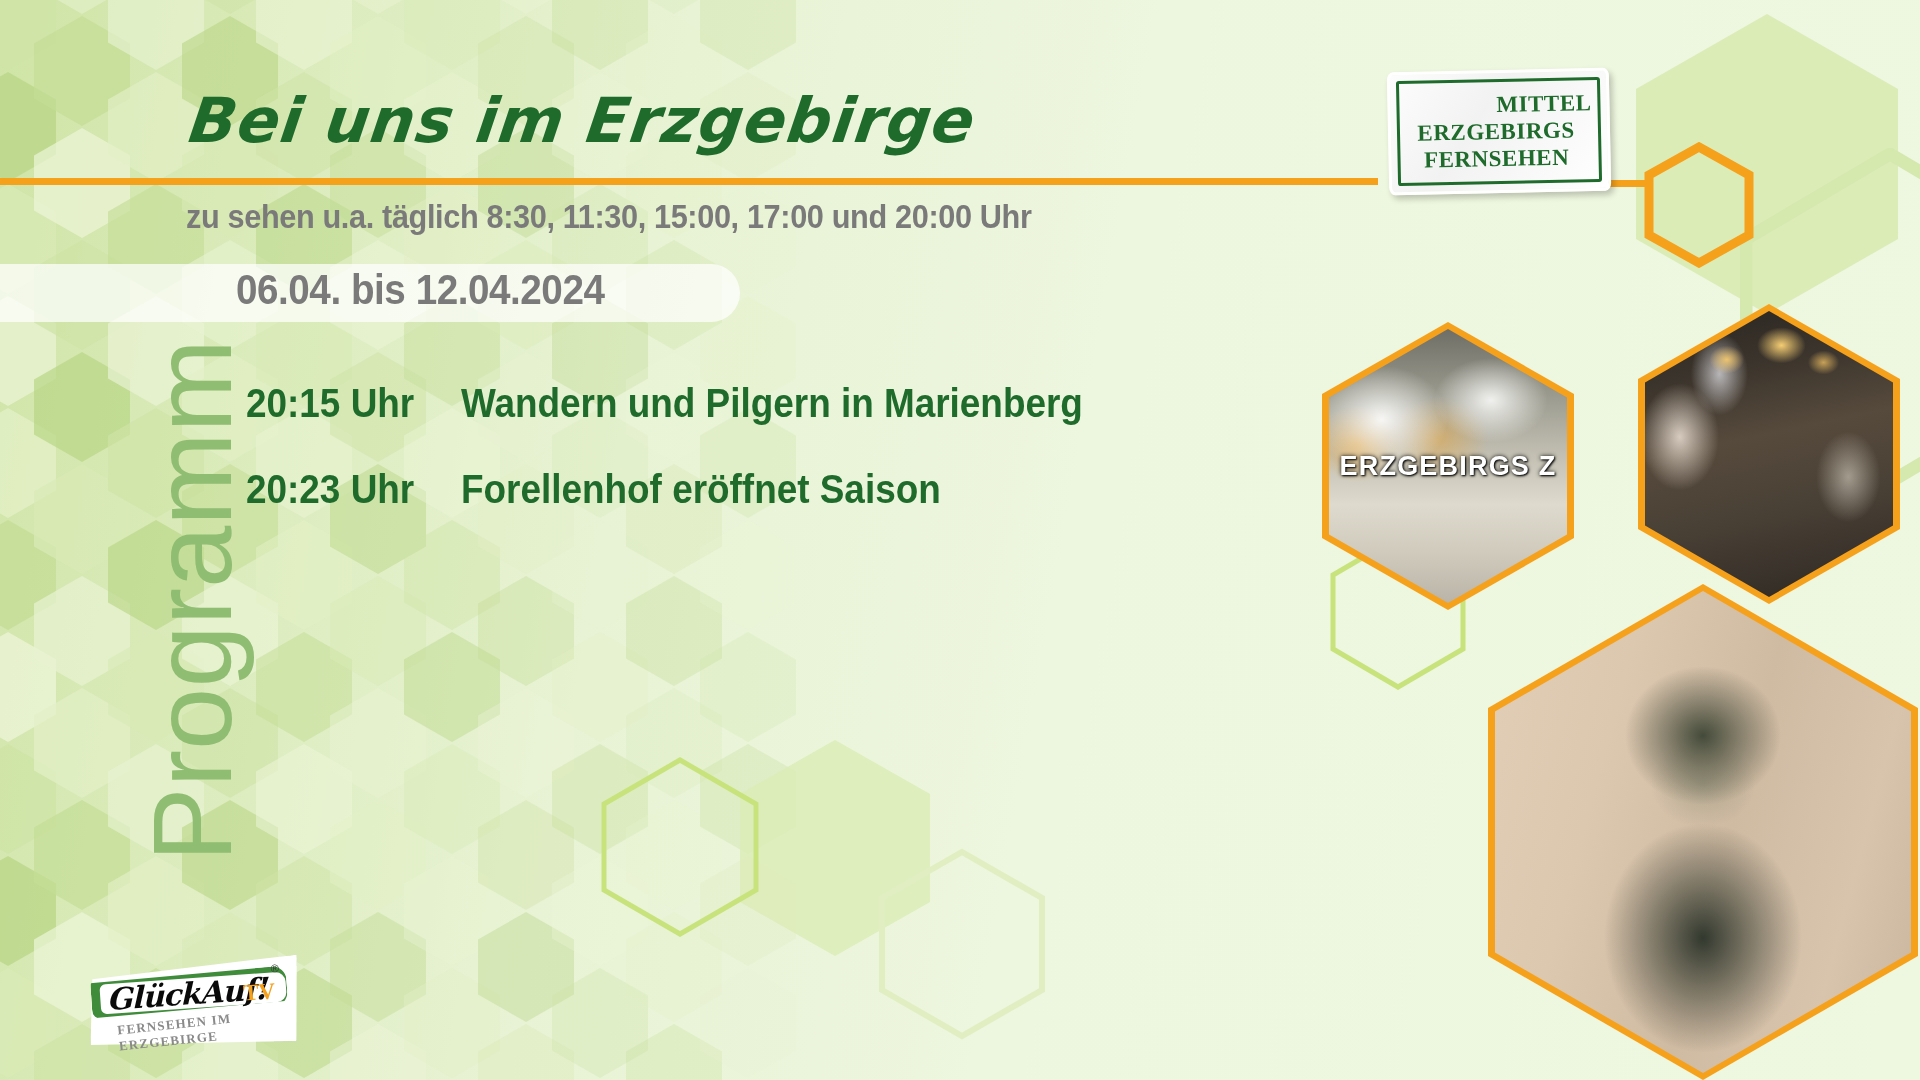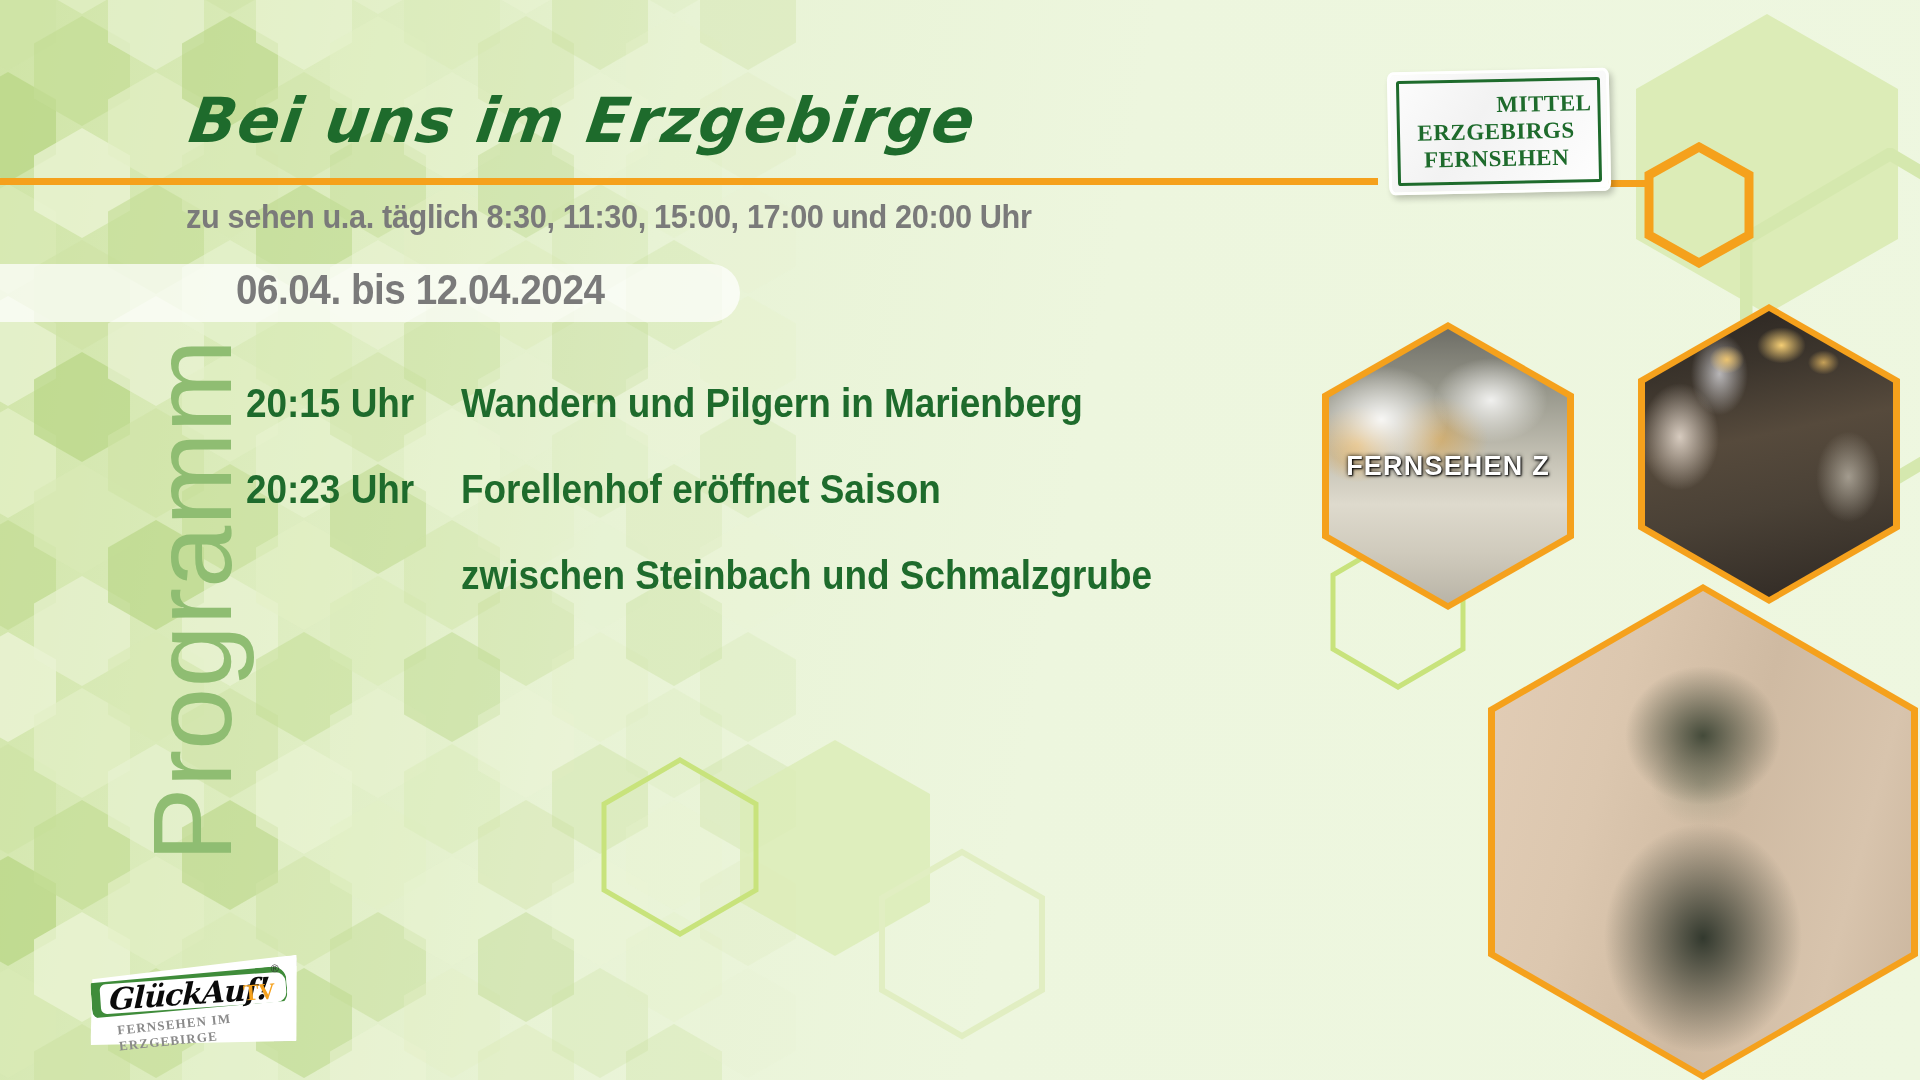--- a/index.html
+++ b/index.html
@@ -252,24 +252,20 @@
 
   <div class="schedule" id="schedule">
       <div class="row">
         <div class="time">20:15 Uhr</div>
         <div class="title">Wandern und Pilgern in Marienberg</div>
       </div>
       <div class="row">
         <div class="time">20:23 Uhr</div>
         <div class="title">Forellenhof eröffnet Saison</div>
       </div>
-      <div class="row cont">
-        <div class="time"></div>
-        <div class="title">zwischen Steinbach und Schmalzgrube</div>
-      </div>
     </div>
 
   <div class="mefstem"></div>
   <svg class="hexoutline" style="left:1644px;top:142px;width:110px;height:126px;" viewBox="0 0 110 126">
     <polygon points="55,5 105,33 105,93 55,121 5,93 5,33" fill="none" stroke="#f5a11c" stroke-width="9"></polygon>
   </svg>
   <div class="meflogo">
     <div class="mefinner">
       <div class="l1">MITTEL</div>
       <div class="l2">ERZGEBIRGS</div>
@@ -278,21 +274,21 @@
   </div>
 
   <div class="photohex" style="left:1322px;top:322px;width:252px;height:288px;background:#f5a11c;">
     <div class="inner" style="background:
         radial-gradient(ellipse 40% 28% at 22% 33%,rgba(255,255,255,.9),transparent 70%),
         radial-gradient(ellipse 34% 22% at 68% 26%,rgba(255,255,255,.85),transparent 70%),
         radial-gradient(ellipse 26% 20% at 12% 42%,rgba(245,161,28,.55),transparent 70%),
         radial-gradient(ellipse 30% 22% at 46% 40%,rgba(245,161,28,.4),transparent 70%),
         linear-gradient(180deg,#6e6e66 0%,#9a9a8e 24%,#c6c3b6 48%,#dedacd 64%,#cfcabc 82%,#b9b4a7 100%);">
     </div>
-    <div class="genz-label">FERNSEHEN  Z</div>
+    <div class="genz-label">ERZGEBIRGS  Z</div>
   </div>
 
   <div class="photohex" style="left:1638px;top:304px;width:262px;height:300px;background:#f5a11c;">
     <div class="inner" style="background:
         radial-gradient(ellipse 14% 9% at 55% 12%,rgba(255,214,120,.95),transparent 70%),
         radial-gradient(ellipse 10% 7% at 33% 17%,rgba(255,208,110,.85),transparent 70%),
         radial-gradient(ellipse 9% 6% at 72% 18%,rgba(255,205,105,.7),transparent 70%),
         radial-gradient(ellipse 22% 26% at 14% 44%,rgba(238,226,214,.85),transparent 72%),
         radial-gradient(ellipse 16% 20% at 30% 22%,rgba(225,225,230,.75),transparent 72%),
         radial-gradient(ellipse 18% 22% at 82% 58%,rgba(220,214,200,.6),transparent 72%),

